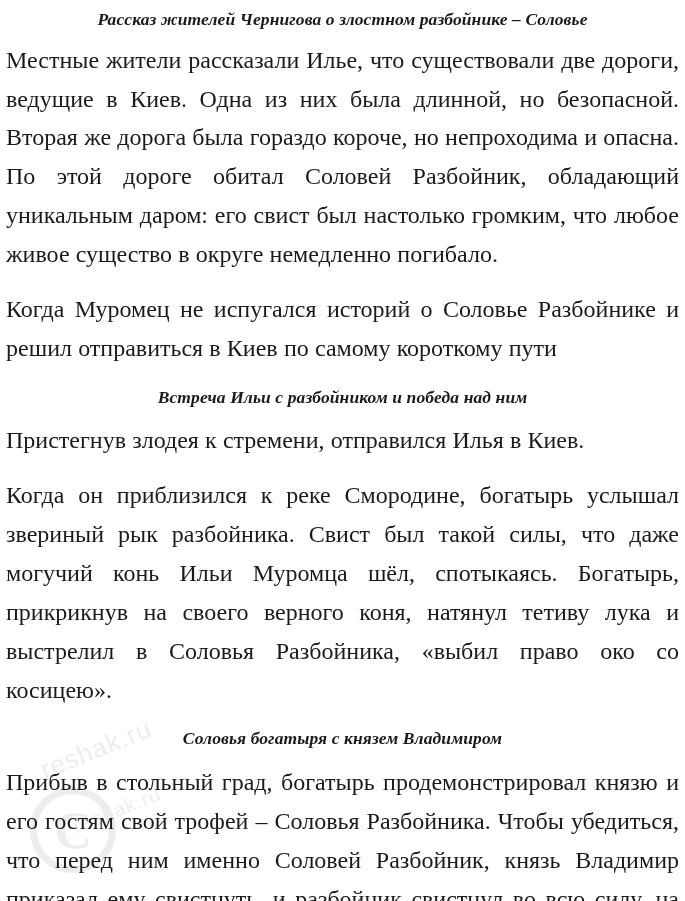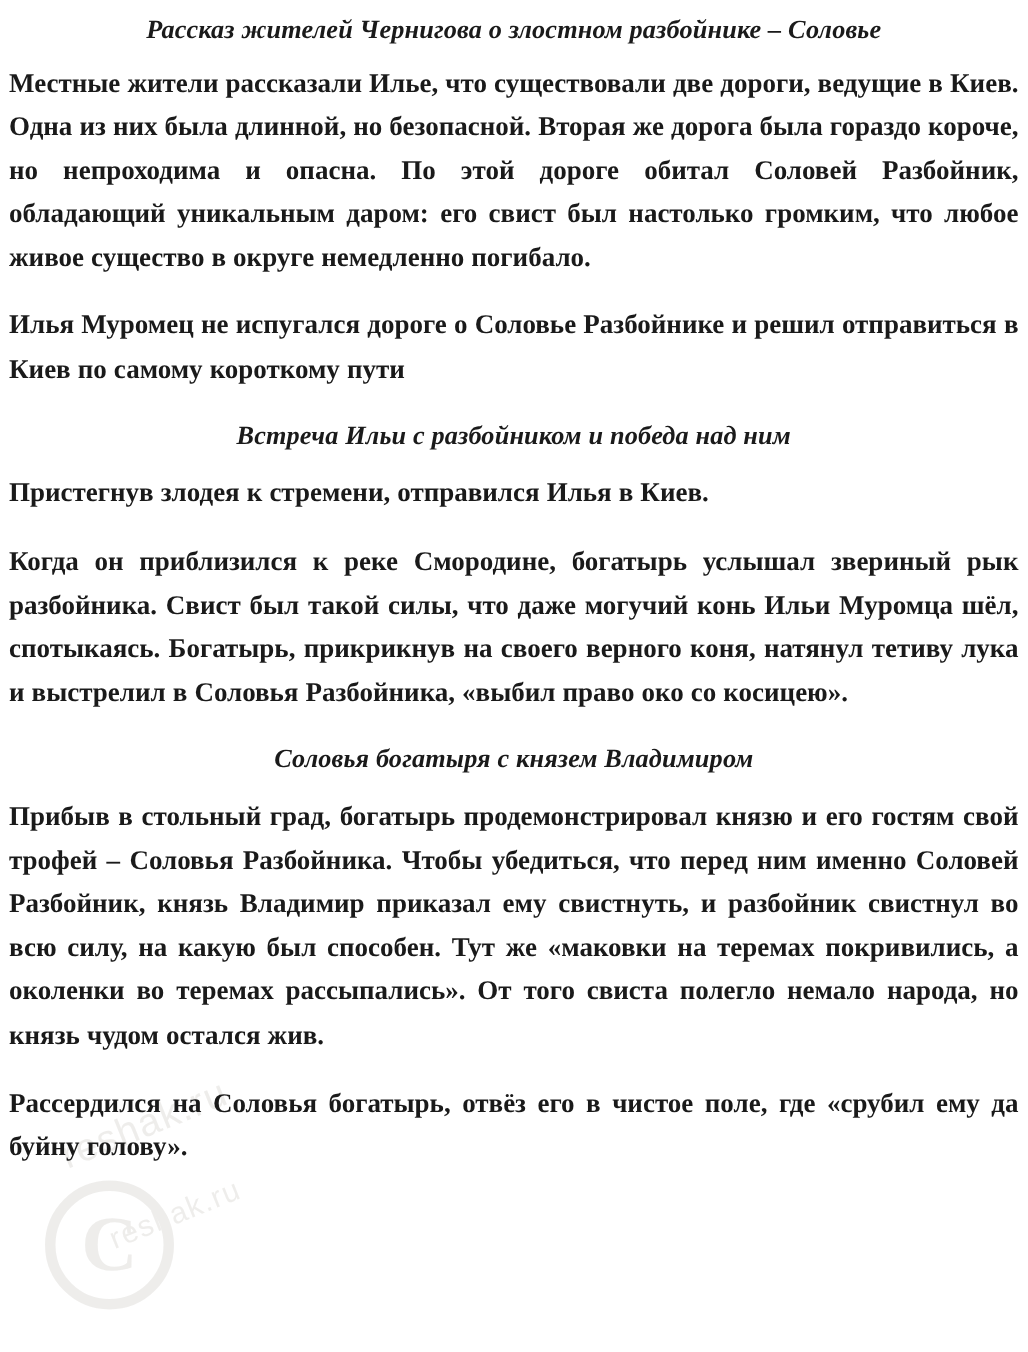--- a/index.html
+++ b/index.html
@@ -31,26 +31,25 @@
     margin: 0 0 9px 0;
     letter-spacing: 0.1px;
   }
   .heading.sub {
     margin-top: 18px;
     margin-bottom: 12px;
     text-align: center;
   }
   p.para {
     margin: 0 0 16px 0;
-    font-size: 18px;
+    font-size: 24px;
     line-height: 1.62;
     text-align: justify;
     text-justify: inter-word;
     word-spacing: 0.2px;
-    font-weight: bold;
   }
   .last-line-left {
     text-align: justify;
   }
   
   .watermark {
     position: absolute;
     left: 28px;
     bottom: 28px;
     width: 170px;
@@ -117,21 +116,21 @@
   <div class="watermark">
     <div class="wm-text">reshak.ru</div>
     <div class="wm-text2">reshak.ru</div>
     <div class="wm-circle"></div>
   </div>
 
   <div class="content">
 
     <h2 class="heading">Рассказ жителей Чернигова о злостном разбойнике – Соловье</h2>
     <p class="para">Местные жители рассказали Илье, что существовали две дороги, ведущие в Киев. Одна из них была длинной, но безопасной. Вторая же дорога была гораздо короче, но непроходима и опасна. По этой дороге обитал Соловей Разбойник, обладающий уникальным даром: его свист был настолько громким, что любое живое существо в округе немедленно погибало.</p>
-    <p class="para last-line-left">Илья Муромец не испугался дороге о Соловье Разбойнике и решил отправиться в Киев по самому короткому пути</p>
+    <p class="para last-line-left">Когда Муромец не испугался историй о Соловье Разбойнике и решил отправиться в Киев по самому короткому пути</p>
 
     <h2 class="heading sub">Встреча Ильи с разбойником и победа над ним</h2>
     <p class="para">Пристегнув злодея к стремени, отправился Илья в Киев.</p>
     <p class="para">Когда он приблизился к реке Смородине, богатырь услышал звериный рык разбойника. Свист был такой силы, что даже могучий конь Ильи Муромца шёл, спотыкаясь. Богатырь, прикрикнув на своего верного коня, натянул тетиву лука и выстрелил в Соловья Разбойника, «выбил право око со косицею».</p>
 
     <h2 class="heading sub">Соловья богатыря с князем Владимиром</h2>
     <p class="para">Прибыв в стольный град, богатырь продемонстрировал князю и его гостям свой трофей – Соловья Разбойника. Чтобы убедиться, что перед ним именно Соловей Разбойник, князь Владимир приказал ему свистнуть, и разбойник свистнул во всю силу, на какую был способен. Тут же «маковки на теремах покривились, а околенки во теремах рассыпались». От того свиста полегло немало народа, но князь чудом остался жив.</p>
     <p class="para">Рассердился на Соловья богатырь, отвёз его в чистое поле, где «срубил ему да буйну голову».</p>
 
   </div>

